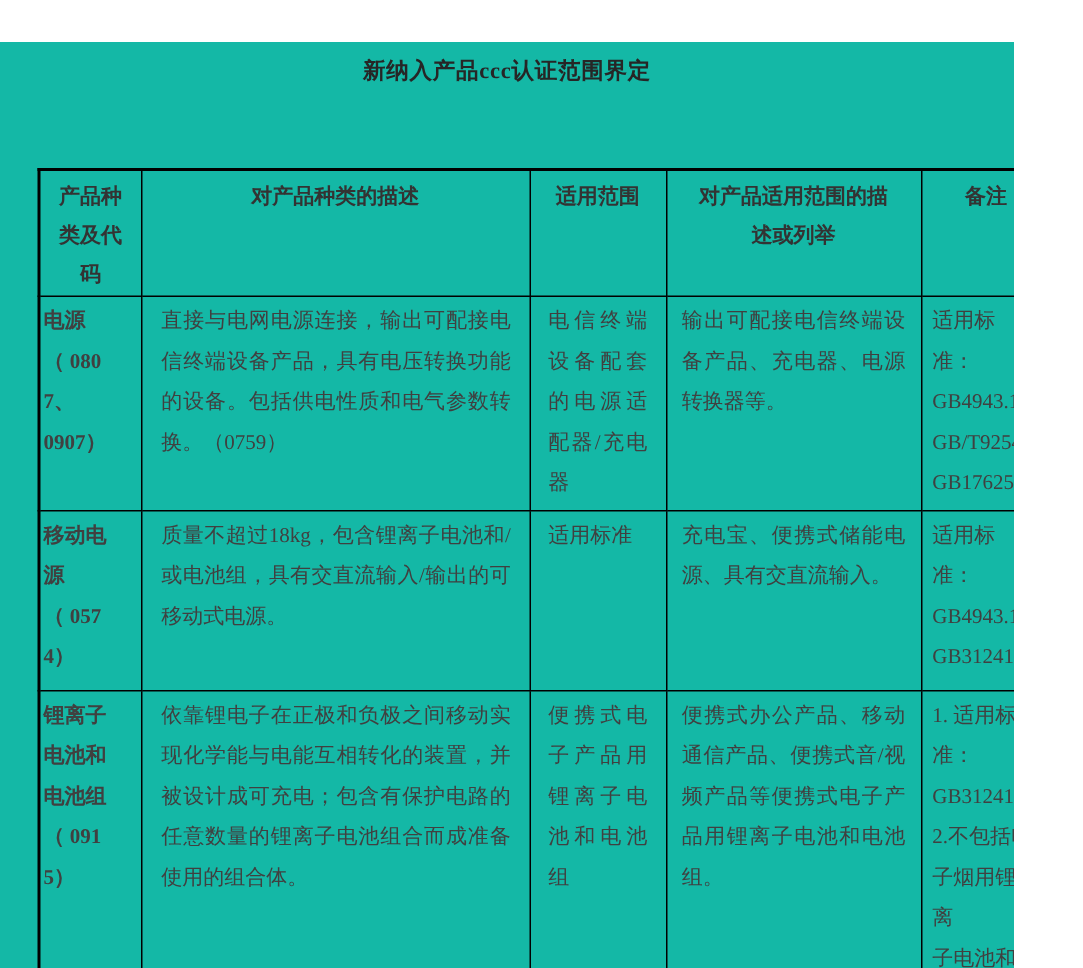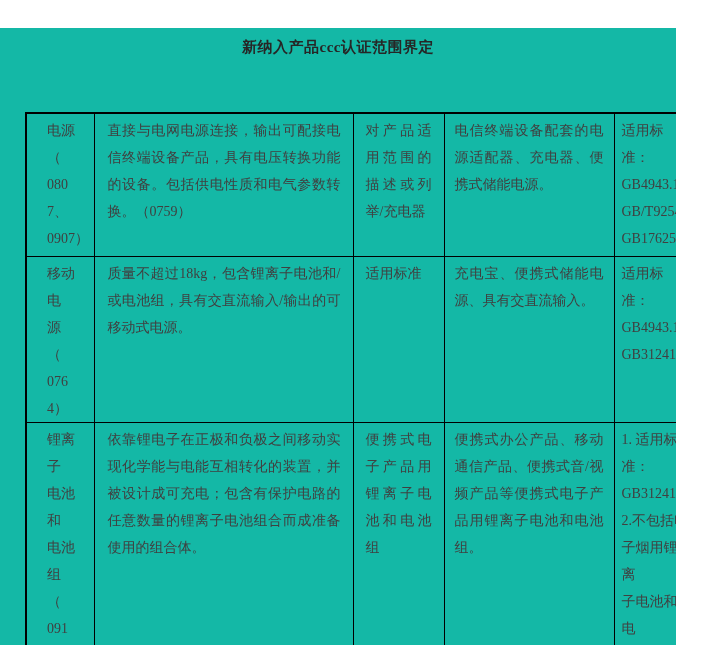--- a/index.html
+++ b/index.html
@@ -48,23 +48,24 @@
     font-weight: bold;
     text-align: center;
     color: #333333;
     line-height: 26px;
     padding: 5px 8px 0 8px;
     word-break: break-all;
   }
   .ccc-table th.th-cat   { padding: 5px 10px 0 10px; }
   .ccc-table th.th-det   { padding: 5px 20px 0 20px; }
   .ccc-table td.cell-cat {
-    padding: 3px 10px 0 20px;
+    padding: 3px 10px 0 2px;
     white-space: pre-line;
     text-align: left;
+    font-weight: bold;
   }
   .ccc-table td.cell-desc {
     padding: 3px 12px 0 13px;
     text-align: justify;
   }
   .ccc-table td.cell-scope {
     padding: 3px 12px 0 12px;
     text-align: justify;
   }
   .ccc-table td.cell-detail {
@@ -90,39 +91,46 @@
 
   <table class="ccc-table">
     <colgroup>
       <col style="width:68px">
       <col style="width:259px">
       <col style="width:91px">
       <col style="width:170px">
       <col style="width:87px">
     </colgroup>
     <tbody>
+      <tr class="hdr-row">
+        <th class="th-cat">产品种类及代码</th>
+        <th>对产品种类的描述</th>
+        <th>适用范围</th>
+        <th class="th-det">对产品适用范围的描述或列举</th>
+        <th>备注</th>
+      </tr>
 
       <tr class="row-1">
         <td class="cell-cat">电源
 （ 080
 7、
 0907）</td>
         <td class="cell-desc">直接与电网电源连接，输出可配接电信终端设备产品，具有电压转换功能的设备。包括供电性质和电气参数转换。（0759）</td>
-        <td class="cell-scope">对产品适用范围的描述或列举/充电器</td>
-        <td class="cell-detail">电信终端设备配套的电源适配器、充电器、便携式储能电源。</td>
+        <td class="cell-scope">电信终端设备配套的电源适配器/充电器</td>
+        <td class="cell-detail">输出可配接电信终端设备产品、充电器、电源转换器等。</td>
         <td class="cell-remark">适用标准：
 GB4943.1
 GB/T9254.1
 GB17625.1</td>
       </tr>
 
       <tr class="row-2">
         <td class="cell-cat">移动电
 源
-（ 076
+（ 057
 4）</td>
         <td class="cell-desc">质量不超过18kg，包含锂离子电池和/或电池组，具有交直流输入/输出的可移动式电源。</td>
         <td class="cell-scope">适用标准</td>
         <td class="cell-detail">充电宝、便携式储能电源、具有交直流输入。</td>
         <td class="cell-remark">适用标准：
 GB4943.1
 GB31241</td>
       </tr>
 
       <tr class="row-3">

